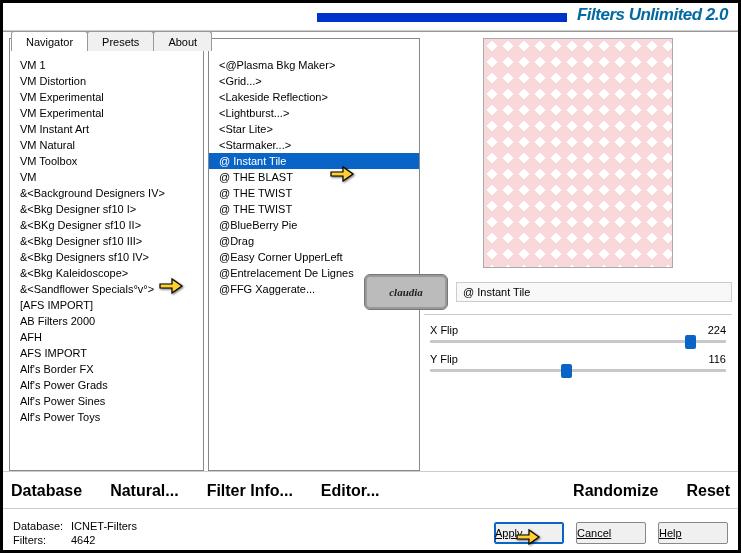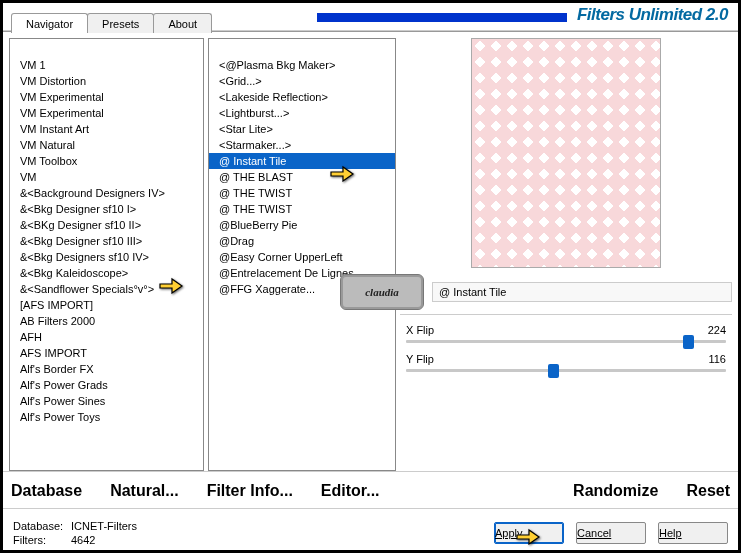--- a/index.html
+++ b/index.html
@@ -1,29 +1,29 @@
 <!DOCTYPE html>
 <html><head>
 <meta charset="utf-8">
 <style>
   * { margin:0; padding:0; box-sizing:border-box; }
   body { font-family:"Tahoma",Arial,sans-serif; font-size:11px; background:#fff; width:741px; height:553px; position:relative; border:3px solid #000; }
   .header { height:28px; background:#fff; position:relative; border-bottom:1px solid #ccc; }
   .header-title { position:absolute; right:10px; top:2px; font-family:"Arial Black",Arial; font-style:italic; font-weight:bold; font-size:17px; color:#0369a1; letter-spacing:-0.5px; }
   .header-title::before { content:""; position:absolute; left:-260px; top:8px; width:250px; height:9px; background:#0033cc; }
-  .tabs { position:absolute; top:10px; left:8px; display:flex; gap:0; z-index:2; }
+  .tabs { position:absolute; top:28px; left:8px; display:flex; gap:0; z-index:2; }
   .tab { padding:4px 14px 3px; border:1px solid #999; border-bottom:none; background:#f0f0f0; border-radius:3px 3px 0 0; font-size:11px; cursor:default; margin-right:-1px;}
   .tab.active { background:#fff; position:relative; z-index:3; }
   .main { display:flex; height:440px; border-top:1px solid #999; padding:6px 6px 0; gap:4px; }
   .col { display:flex; flex-direction:column; }
   .list { flex:1; border:1px solid #888; background:#fff; overflow-y:scroll; overflow-x:hidden; padding-top:18px;}
   .list-item { padding:2px 4px 2px 10px; white-space:nowrap; cursor:default; overflow:hidden; text-overflow:ellipsis;}
   .list-item.selected { background:#0a64c8; color:#fff; }
   .col1 { width:195px; }
-  .col2 { width:188px; }
+  .col2 { width:212px; }
   .col3 { flex:1; }
   .preview-box { width:190px; height:230px; margin:0 auto 4px; border:1px solid #aaa; background-image:
     repeating-linear-gradient(45deg, #f8d8da 0 8px, transparent 8px 16px),
     repeating-linear-gradient(-45deg, #f8d8da 0 8px, #fff 8px 16px);
     background-size:16px 16px; }
   .filter-name-bar { display:flex; align-items:center; gap:8px; padding:2px 0 4px; border-bottom:1px solid #ccc; margin-bottom:6px;}
   .stamp { width:84px; height:36px; background:#bbb; border:1px solid #777; position:relative; display:flex; align-items:center; justify-content:center; font-family:cursive; font-size:11px; font-style:italic; font-weight:bold; color:#222; border-radius:6px; box-shadow:0 0 0 2px #999 inset; margin-left:-60px;text-align:right;}
   .slider-row { padding:3px 6px 1px; }
   .slider-row .lbl-row { display:flex; justify-content:space-between; font-size:11px; }
   .slider-track { height:3px; background:#c8c8c8; position:relative; margin:4px 0 6px; border-radius:1px;}

